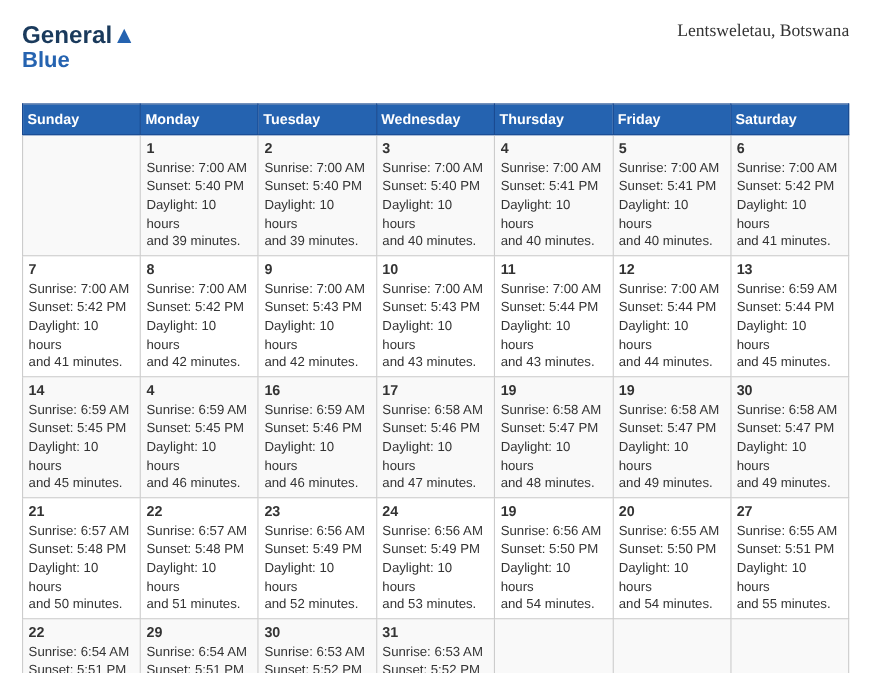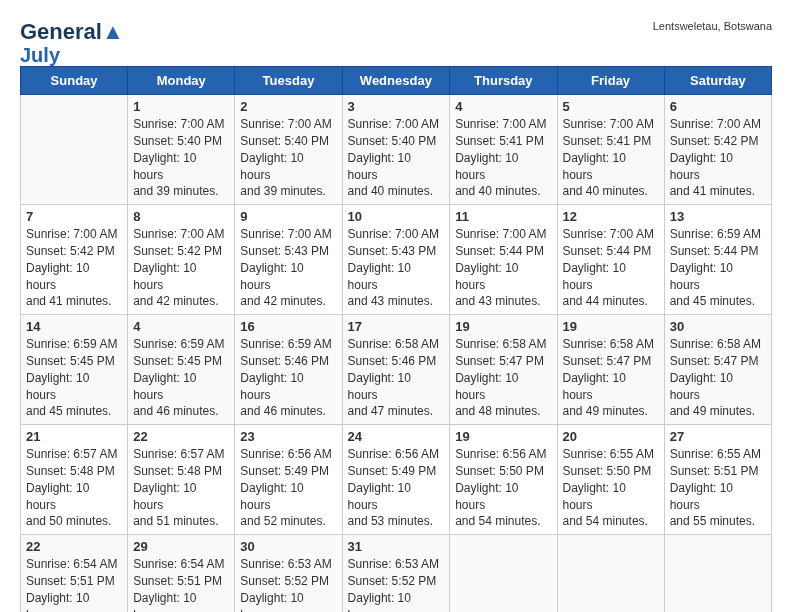--- a/index.html
+++ b/index.html
@@ -7,21 +7,21 @@
       font-family: Arial, sans-serif;
       background: #fff;
       width: 792px;
       min-height: 612px;
       padding: 20px;
     }
     .header {
       display: flex;
       justify-content: space-between;
       align-items: flex-start;
-      margin-bottom: 0;
+      margin-bottom: 28px;
     }
     .logo {
       display: flex;
       flex-direction: column;
       align-items: flex-start;
     }
     .logo-text {
       font-size: 22px;
       font-weight: bold;
       color: #1a3a5c;
@@ -30,33 +30,34 @@
     .title-block {
       text-align: right;
     }
     .calendar-title {
       font-size: 42px;
       font-weight: bold;
       color: #1a3a5c;
       line-height: 1.1;
     }
     .calendar-subtitle {
-      font-size: 11px;
+      font-size: 16px;
       color: #333;
+      font-family: Liberation Serif, serif;
     }
     table {
       width: 100%;
       border-collapse: collapse;
       font-size: 11px;
     }
     thead tr th {
       background-color: #2563b0;
       color: #fff;
       padding: 6px 4px;
-      text-align: center;
+      text-align: left;
       font-size: 13px;
       font-weight: bold;
       border: 1px solid #1a4a90;
     }
     tbody tr td {
       border: 1px solid #ccc;
       vertical-align: top;
       padding: 4px 5px;
       min-height: 80px;
       width: 108px;
@@ -85,21 +86,21 @@
 </head>
 <body>
 
 <div class="header">
   <div class="logo">
     <div style="display:flex;align-items:center;">
       <span class="logo-text">
         <span style="color:#1a3a5c;">General</span><span style="color:#2563b0;">▲</span>
       </span>
     </div>
-    <div class="logo-text" style="color:#2563b0;font-size:20px;">July</div>
+    <div class="logo-text" style="color:#2563b0;font-size:20px;">Blue</div>
   </div>
   <div class="title-block">
     <div class="calendar-subtitle">Lentsweletau, Botswana</div>
   </div>
 </div>
 
 <table>
   <thead>
     <tr>
     <th>Sunday</th>

